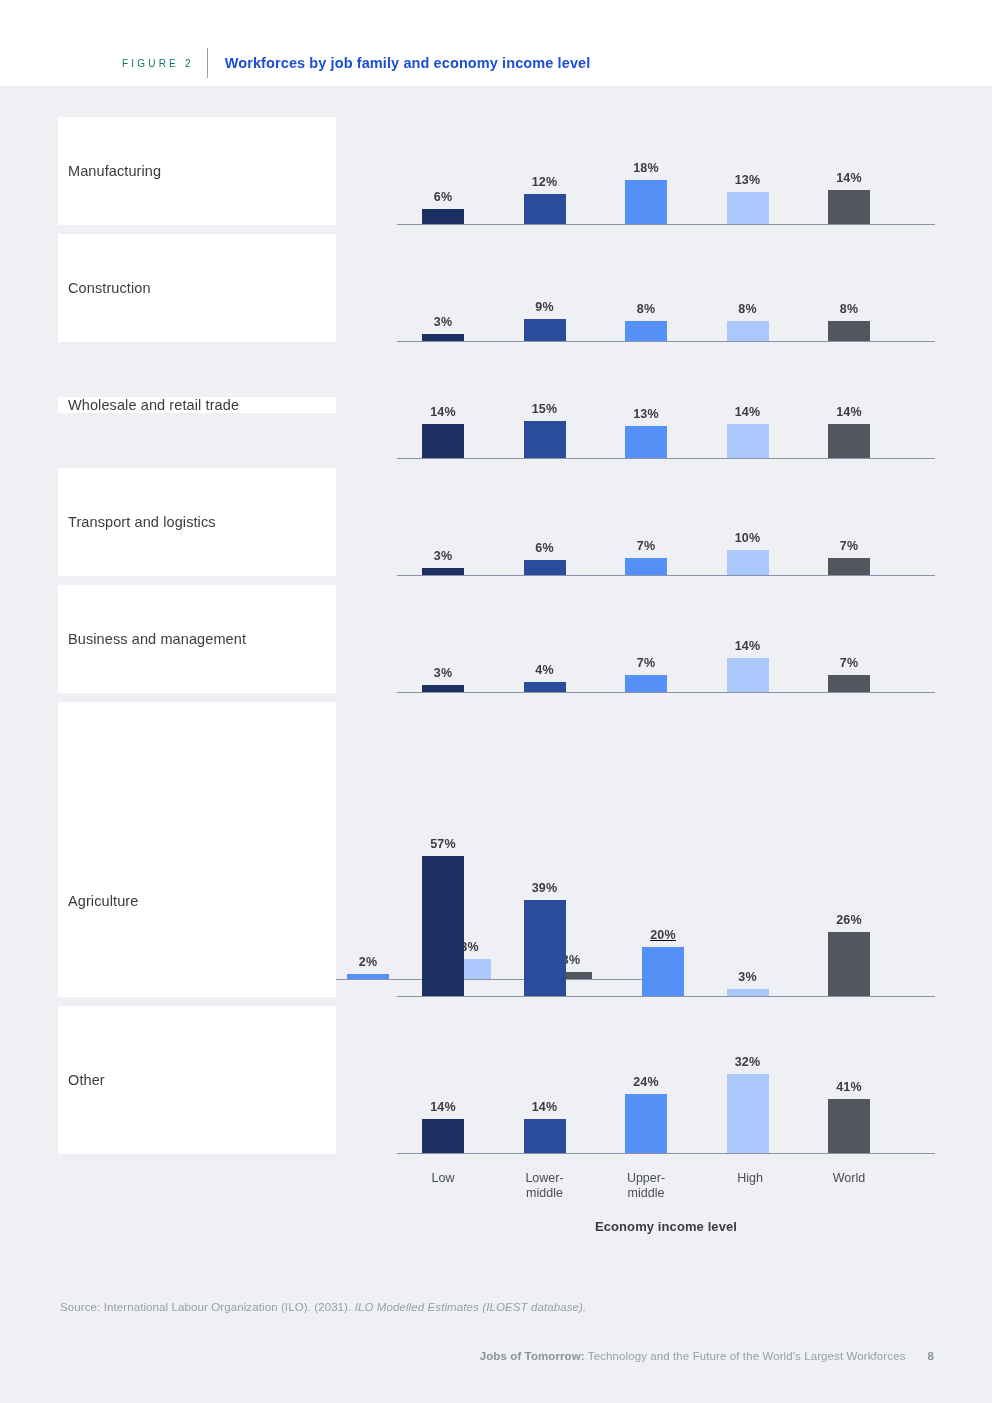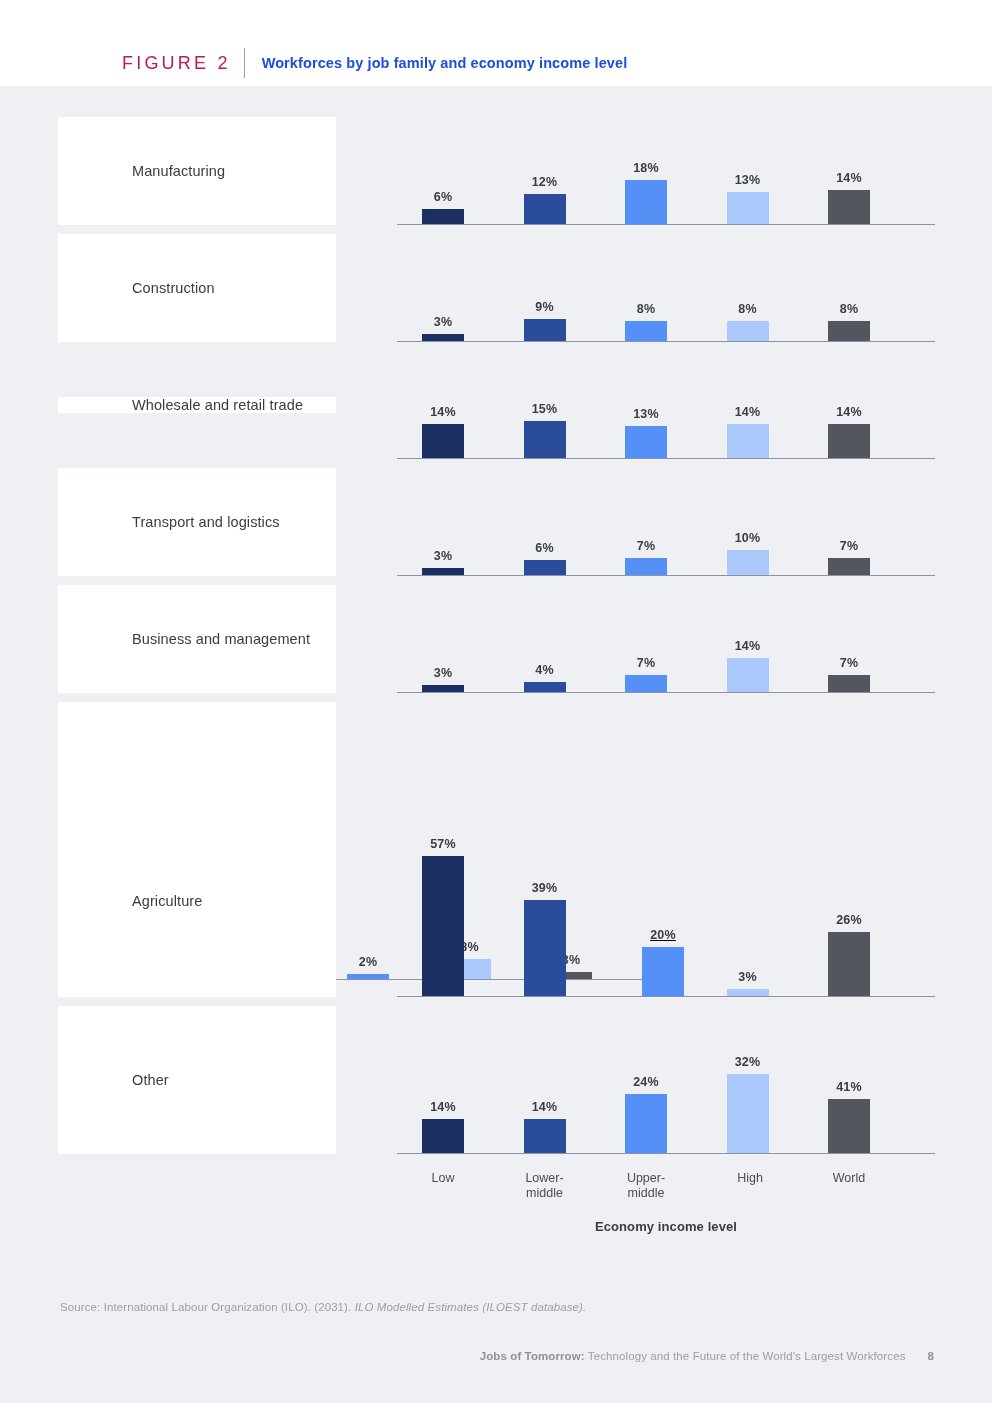--- a/index.html
+++ b/index.html
@@ -31,23 +31,23 @@
   }
   .figure-head {
     position: absolute;
     left: 122px;
     top: 50px;
     display: flex;
     align-items: center;
     height: 26px;
   }
   .figure-kicker {
-    font-size: 18px;
+    font-size: 10px;
     letter-spacing: 3.2px;
-    color: #be185d;
+    color: #0f766e;
     font-weight: 400;
     white-space: nowrap;
   }
   .figure-divider {
     width: 1px;
     height: 30px;
     background: #9aa0a6;
     margin: 0 17px 0 13px;
   }
   .figure-title {
@@ -83,26 +83,25 @@
   }
   .row-label {
     position: relative;
     width: 278px;
     background: #ffffff;
     flex: 0 0 278px;
     display: flex;
     align-items: center;
   }
   .row-label-text {
-    padding-left: 26px;
+    padding-left: 10px;
     font-size: 14.5px;
     color: #3a3c40;
     font-weight: 400;
     letter-spacing: 0.1px;
-    margin-left: 48px;
   }
 
   .row-plot {
     position: relative;
     flex: 1 1 auto;
     margin-left: 61px;
     width: 538px;
   }
   .baseline {
     position: absolute;

